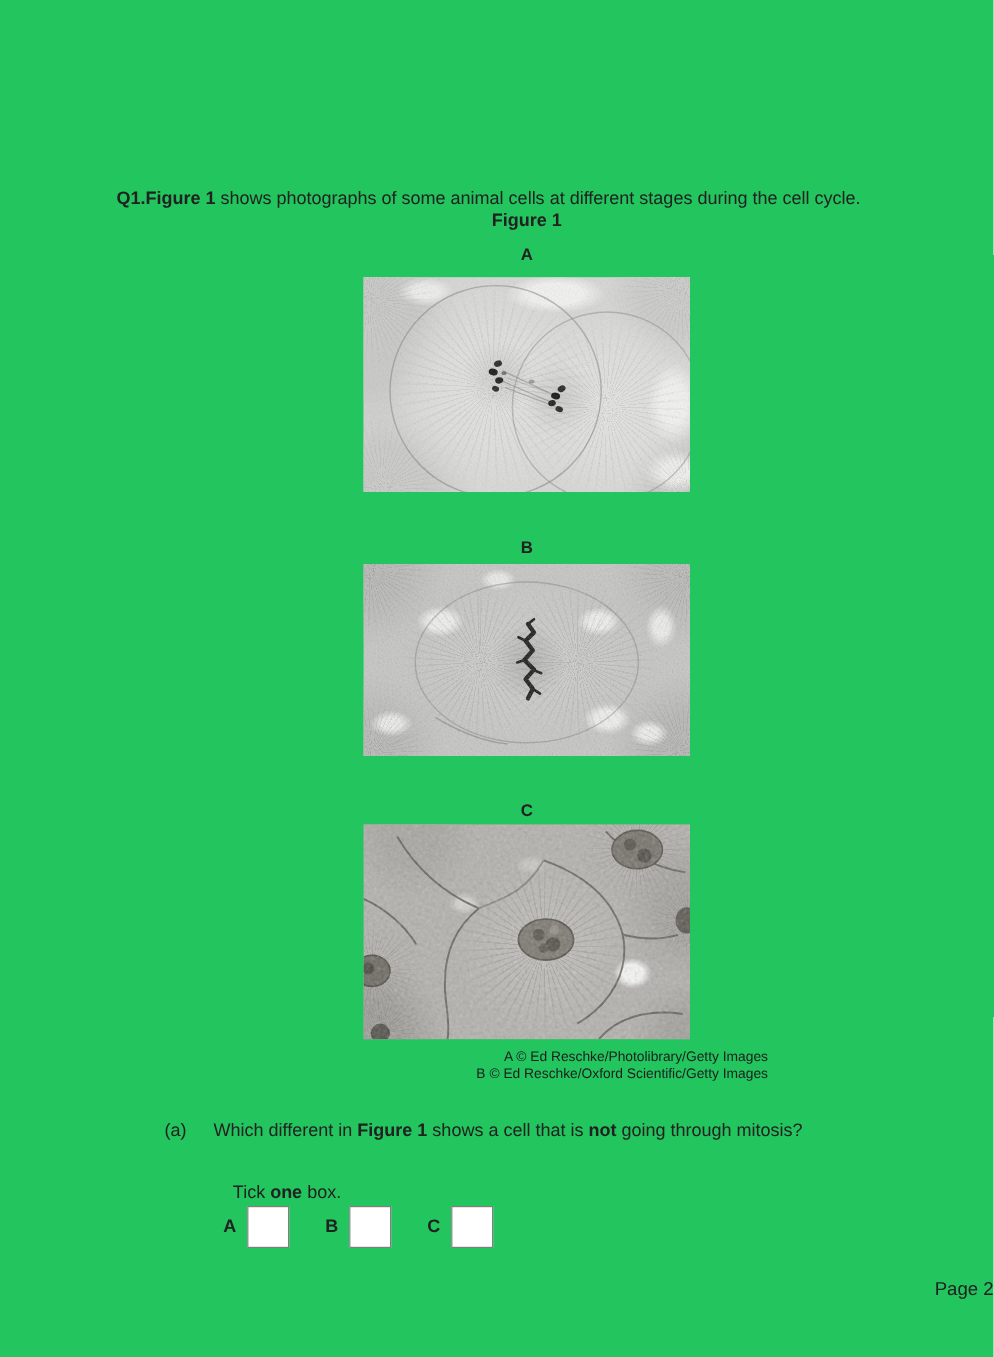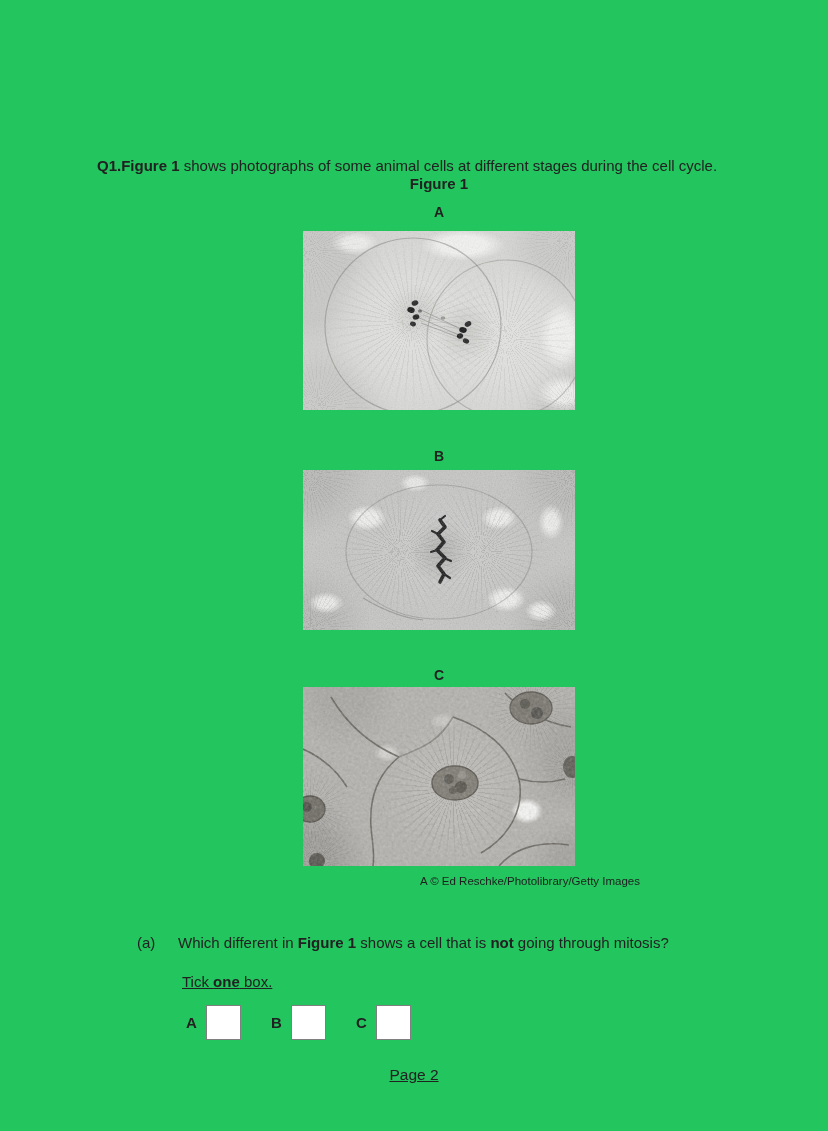--- a/index.html
+++ b/index.html
@@ -11,21 +11,21 @@
   .abs{position:absolute;}
   b{font-weight:bold;}
   
   .intro{left:97px;top:141px;width:660px;font-size:15px;line-height:19px;}
   .fig-title{left:303px;top:175px;width:272px;text-align:center;font-weight:bold;font-size:15px;}
   .photo-label{left:303px;width:272px;text-align:center;font-weight:bold;font-size:14px;}
   .credits{left:240px;top:874px;width:400px;text-align:right;font-size:11.5px;line-height:14.2px;color:#1e1e1e;}
   .qa-label{left:137px;top:934px;font-size:15px;}
   .qa-text{left:178px;top:934px;width:590px;font-size:15px;line-height:18px;}
   .tick-line{left:178px;top:969px;font-size:15px;}
-  .footer{left:0;top:1066px;width:828px;text-align:center;font-size:15.5px;text-decoration:underline;}
+  .footer{left:0;top:1066px;width:828px;text-align:right;font-size:15.5px;}
   
   .opt{top:1004px;display:flex;align-items:center;gap:9px;height:36px;}
   .opt-a{left:186px;} .opt-b{left:271px;} .opt-c{left:356px;}
   .opt-label{font-weight:bold;font-size:15px;}
   .tick-box{width:33px;height:33px;border:1.5px solid #7f7f7f;background:#ffffff;}
   
   .photo{position:absolute;left:303px;width:272px;overflow:hidden;}
   .photo svg{position:absolute;left:0;top:0;width:100%;height:100%;z-index:3;}
   .aster{position:absolute;border-radius:50%;z-index:2;
     -webkit-mask-image:radial-gradient(circle closest-side,rgba(0,0,0,.85) 0%,rgba(0,0,0,.45) 55%,rgba(0,0,0,0) 97%);
@@ -187,26 +187,27 @@
         <circle cx="4" cy="120" r="5" fill="#46433c" opacity="0.9"></circle>
       </g>
       <ellipse cx="269" cy="80" rx="9" ry="11" fill="#5b5851"></ellipse>
       <circle cx="14" cy="174" r="8" fill="#524f48"></circle>
       <rect width="272" height="179" filter="url(#grainCoarse)" opacity="0.5"></rect>
     </svg>
   </div>
 
   <div class="abs credits">
     <div>A © Ed Reschke/Photolibrary/Getty Images</div>
+    <div>B © Ed Reschke/Oxford Scientific/Getty Images</div>
   </div>
 
   <div class="abs qa-label">(a)</div>
   <p class="abs qa-text" style="margin:0;"><span>Which different in </span><b>Figure 1</b><span> shows a cell that is </span><b>not</b><span> going through mitosis?</span></p>
 
-  <p class="abs tick-line" style="margin:4px;text-decoration:underline;"><span>Tick </span><b>one</b><span> box.</span></p>
+  <p class="abs tick-line" style="margin:16px;"><span>Tick </span><b>one</b><span> box.</span></p>
 
   <div class="abs opt opt-a">
     <span class="opt-label">A</span>
     <span class="tick-box"></span>
   </div>
   <div class="abs opt opt-b">
     <span class="opt-label">B</span>
     <span class="tick-box"></span>
   </div>
   <div class="abs opt opt-c">

